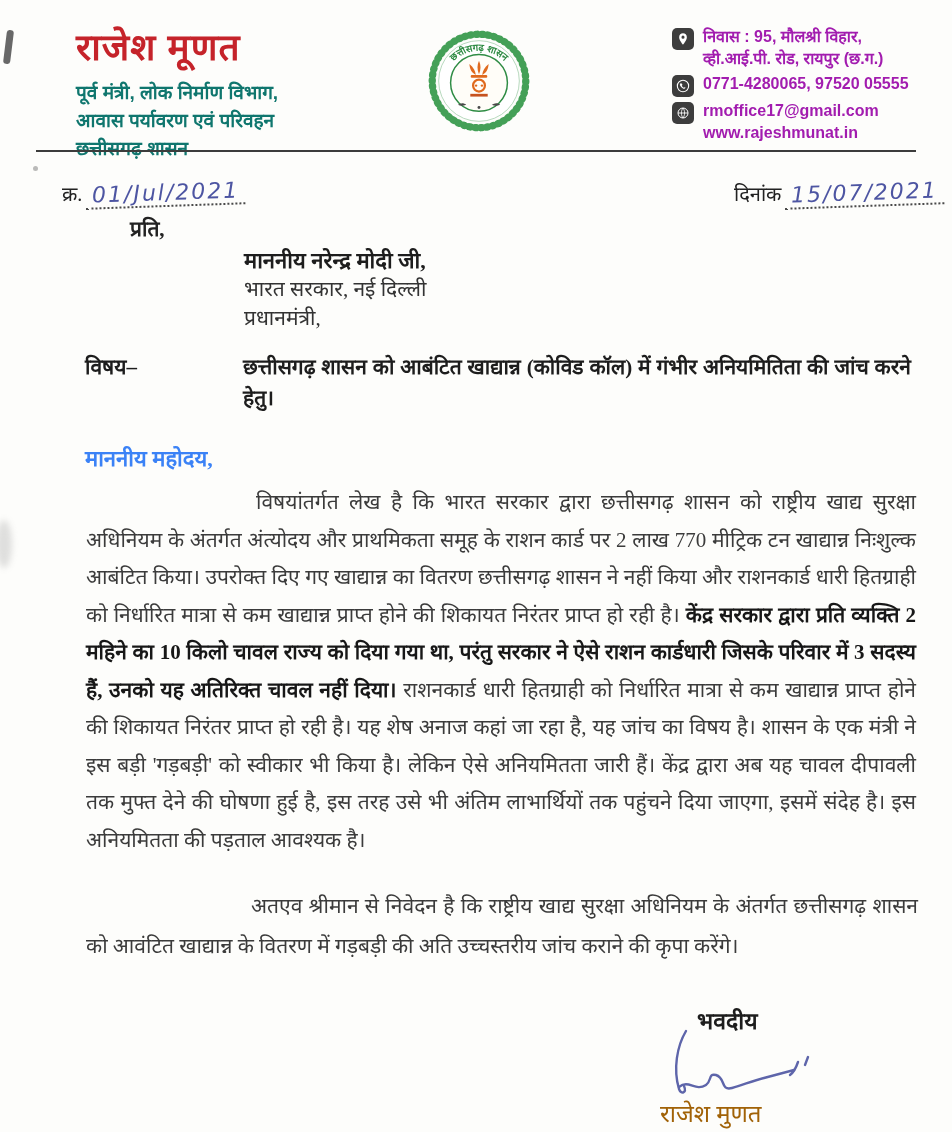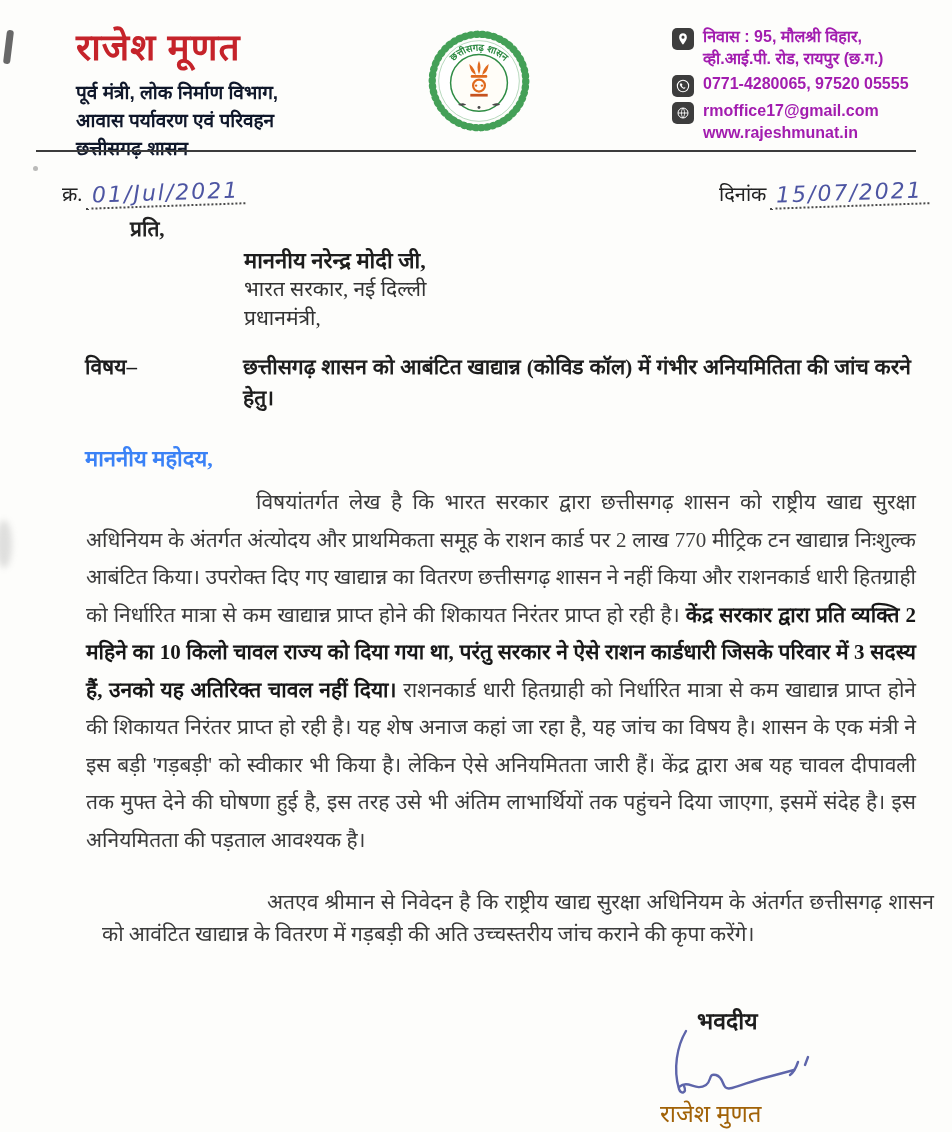--- a/index.html
+++ b/index.html
@@ -4,51 +4,51 @@
 <style>
   html,body{margin:0;padding:0;background:#e8e8e6;}
   .page{
     position:relative;width:952px;height:1132px;margin:0 auto;
     background:#fdfdfb;overflow:hidden;
     font-family:"Liberation Serif","DejaVu Serif",serif;color:#383838;padding-left:8px;
   }
   
   .lh-left{position:absolute;left:76px;top:20px;font-family:"Liberation Sans","DejaVu Sans",sans-serif;}
   .lh-name{font-size:37px;font-weight:800;color:#c5232a;letter-spacing:1px;margin-bottom:8px;}
-  .lh-sub{font-size:19px;font-weight:600;color:#0f172a;line-height:28px;}
+  .lh-sub{font-size:19px;font-weight:600;color:#0f766e;line-height:28px;}
   .lh-seal{position:absolute;left:424px;top:24px;width:110px;height:114px;}
   .lh-right{position:absolute;left:672px;top:26px;width:260px;font-family:"Liberation Sans","DejaVu Sans",sans-serif;}
   .contact-group{display:flex;margin-bottom:3px;}
   .cicon{flex:0 0 22px;width:22px;height:22px;border-radius:5px;background:#3d3d3d;margin-right:9px;margin-top:2px;display:flex;align-items:center;justify-content:center;}
   .cicon svg{width:16px;height:16px;}
   .ctext{font-size:16px;font-weight:600;color:#a21caf;line-height:22px;}
   .rule{position:absolute;left:36px;top:150px;width:880px;height:2px;background:#3c3c3c;}
   
   .meta-label{font-size:20px;font-weight:400;color:#222;}
   .ref-block{position:absolute;left:62px;top:180px;display:flex;align-items:flex-end;}
-  .date-block{position:absolute;left:719px;top:180px;display:flex;align-items:flex-end;justify-content:space-between;}
+  .date-block{position:absolute;left:734px;top:180px;display:flex;align-items:flex-end;justify-content:space-between;}
   .hand{
     font-family:"DejaVu Sans",sans-serif;font-style:italic;
     color:#4d55a2;font-size:22px;letter-spacing:2px;font-weight:500;
     transform:rotate(-2deg);display:inline-block;
   }
   .dotted{border-bottom:2px dotted #4a4a4a;padding:0 6px 0 6px;margin-left:4px;min-width:110px;text-align:center;}
   
   .to-line{position:absolute;left:130px;top:214px;font-size:21px;font-weight:700;color:#222;}
   .recipient{position:absolute;left:244px;top:246px;font-size:21px;line-height:29px;color:#333;}
   .recipient .r-name{font-weight:700;font-size:22px;color:#1d1d1d;}
   
   .subject-label{position:absolute;left:85px;top:352px;font-size:21px;font-weight:700;color:#1d1d1d;}
   .subject-text{position:absolute;left:243px;top:352px;width:668px;font-size:21px;font-weight:700;color:#1d1d1d;line-height:31px;text-align:justify;}
   
   .greeting{position:absolute;left:85px;top:442px;font-size:22px;font-weight:700;color:#3b82f6;}
   .para{position:absolute;font-size:21px;color:#3b3b3b;text-align:justify;margin:0;}
   .para b{color:#171717;}
   .para1{left:86px;top:484px;width:830px;line-height:37.5px;text-indent:170px;}
-  .para2{left:102px;top:886px;width:832px;line-height:32px;text-indent:165px;}
+  .para2{left:86px;top:886px;width:832px;line-height:40px;text-indent:165px;}
   
   .valediction{position:absolute;left:697px;top:1004px;font-size:23px;font-weight:700;color:#1d1d1d;}
   .signature{position:absolute;left:630px;top:1026px;width:210px;height:88px;}
   .signatory{position:absolute;left:660px;top:1096px;font-size:24px;font-weight:400;color:#a16207;}
   
   .artifact{position:absolute;pointer-events:none;}
   .a1{left:5px;top:30px;width:7px;height:34px;background:#4e4e4e;border-radius:3px;transform:rotate(7deg);opacity:.85;}
   .a2{left:-4px;top:520px;width:16px;height:48px;background:#9a9a9a;opacity:.3;border-radius:50%;filter:blur(3px);}
   .a3{left:33px;top:166px;width:5px;height:5px;background:#777;border-radius:50%;opacity:.5;}
 </style>

